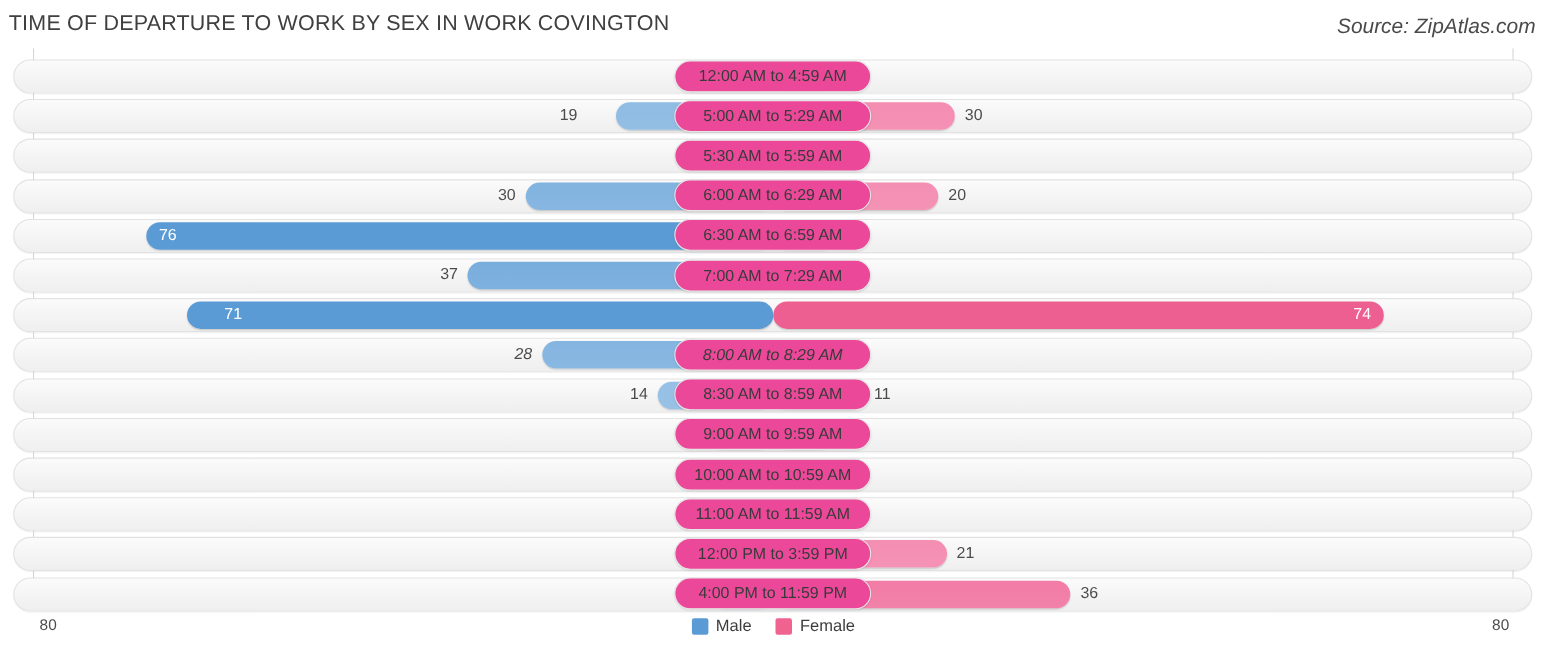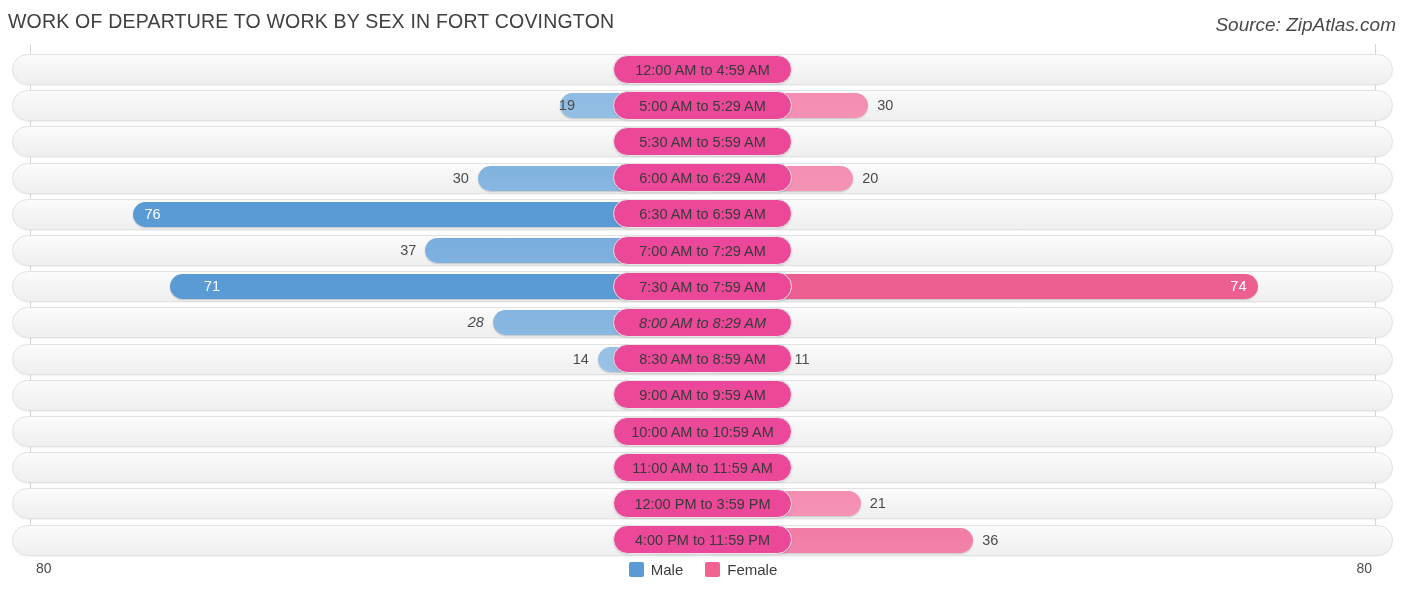--- a/index.html
+++ b/index.html
@@ -72,40 +72,40 @@
     display:flex;justify-content:center;align-items:center;gap:22px;
   }
   .legend-item{display:flex;align-items:center;gap:7px;}
   .legend-swatch{width:15px;height:15px;border-radius:2px;display:block;}
   .legend-label{font-size:15px;color:#3c3c3c;line-height:15px;}
 </style>
 </head>
 <body>
 
 <div id="header">
-  <div id="chart-title">WORK OF DEPARTURE TO WORK BY SEX IN FORT COVINGTON</div>
+  <div id="chart-title">TIME OF DEPARTURE TO WORK BY SEX IN WORK COVINGTON</div>
   <div id="source-note">Source: ZipAtlas.com</div>
 </div>
 
 <div id="plot">
   <div class="axis-line" id="axis-left"></div>
   <div class="axis-line" id="axis-right"></div>
   <div id="rows">
       <div class="row" style="top: 8px;">
         <div class="track"></div>
         <div class="bar bar-male" style="width: 57px; background: linear-gradient(rgb(160, 198, 232) 0%, rgb(161, 199, 232) 100%);"></div>
         <div class="val val-out-left" style="left: 576px; width: 61px;">6</div>
         <div class="bar bar-female" style="width: 57px; background: linear-gradient(rgb(247, 164, 193) 0%, rgb(247, 165, 194) 100%);"></div>
         <div class="val val-out-right" style="left: 769px; width: 61px;">3</div>
         <div class="catlabel">12:00 AM to 4:59 AM</div>
       </div>
       <div class="row" style="top: 44.2px;">
         <div class="track"></div>
         <div class="bar bar-male" style="width: 142.619px; background: linear-gradient(rgb(143, 188, 227) 0%, rgb(147, 190, 228) 100%);"></div>
-        <div class="val val-out-left" style="left: 514px; width: 61px;">19</div>
+        <div class="val val-out-left" style="left: 464px; width: 61px;">19</div>
         <div class="bar bar-female" style="width: 165.137px; background: linear-gradient(rgb(244, 141, 177) 0%, rgb(244, 145, 180) 100%);"></div>
         <div class="val val-out-right" style="left: 877.138px; width: 61px;">30</div>
         <div class="catlabel">5:00 AM to 5:29 AM</div>
       </div>
       <div class="row" style="top: 80.4px;">
         <div class="track"></div>
         <div class="bar bar-male" style="width: 57px; background: linear-gradient(rgb(164, 201, 233) 0%, rgb(165, 201, 233) 100%);"></div>
         <div class="val val-out-left" style="left: 576px; width: 61px;">3</div>
         <div class="bar bar-female" style="width: 57px; background: linear-gradient(rgb(247, 168, 196) 0%, rgb(247, 168, 196) 100%);"></div>
         <div class="val val-out-right" style="left: 769px; width: 61px;">0</div>
@@ -134,21 +134,20 @@
         <div class="bar bar-female" style="width: 57px; background: linear-gradient(rgb(246, 162, 192) 0%, rgb(246, 163, 192) 100%);"></div>
         <div class="val val-out-right" style="left: 769px; width: 61px;">5</div>
         <div class="catlabel">7:00 AM to 7:29 AM</div>
       </div>
       <div class="row" style="top: 225.2px;">
         <div class="track"></div>
         <div class="bar bar-male" style="width: 532.944px; background: linear-gradient(rgb(91, 155, 213) 0%, rgb(91, 155, 213) 100%);"></div>
         <div class="val val-in" style="left: 182.056px; width: 60px; text-align: center;">71</div>
         <div class="bar bar-female" style="width: 555.462px; background: linear-gradient(rgb(238, 95, 145) 0%, rgb(238, 95, 145) 100%);"></div>
         <div class="val val-in" style="left: 1186.46px; width: 60px; text-align: right;">74</div>
-        <div class="catlabel">7:30 AM to 7:59 AM</div>
       </div>
       <div class="row" style="top: 261.4px; font-style: italic;">
         <div class="track"></div>
         <div class="bar bar-male" style="width: 210.175px; background: linear-gradient(rgb(132, 180, 224) 0%, rgb(137, 184, 226) 100%);"></div>
         <div class="val val-out-left" style="left: 422.825px; width: 61px;">28</div>
         <div class="bar bar-female" style="width: 57px; background: linear-gradient(rgb(246, 163, 193) 0%, rgb(246, 164, 193) 100%);"></div>
         <div class="val val-out-right" style="left: 769px; width: 61px;">4</div>
         <div class="catlabel">8:00 AM to 8:29 AM</div>
       </div>
       <div class="row" style="top: 297.6px;">

